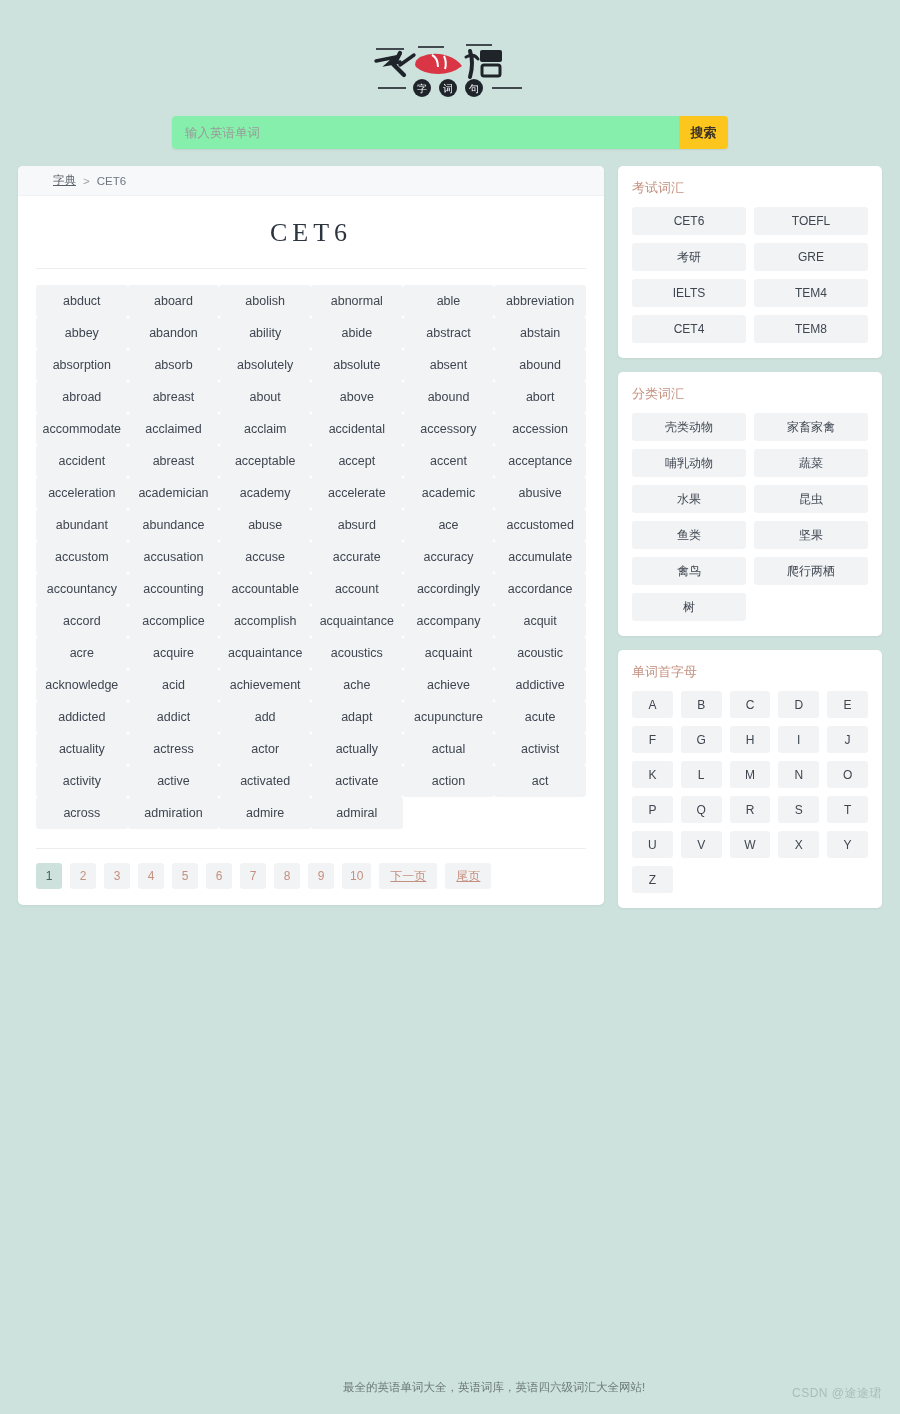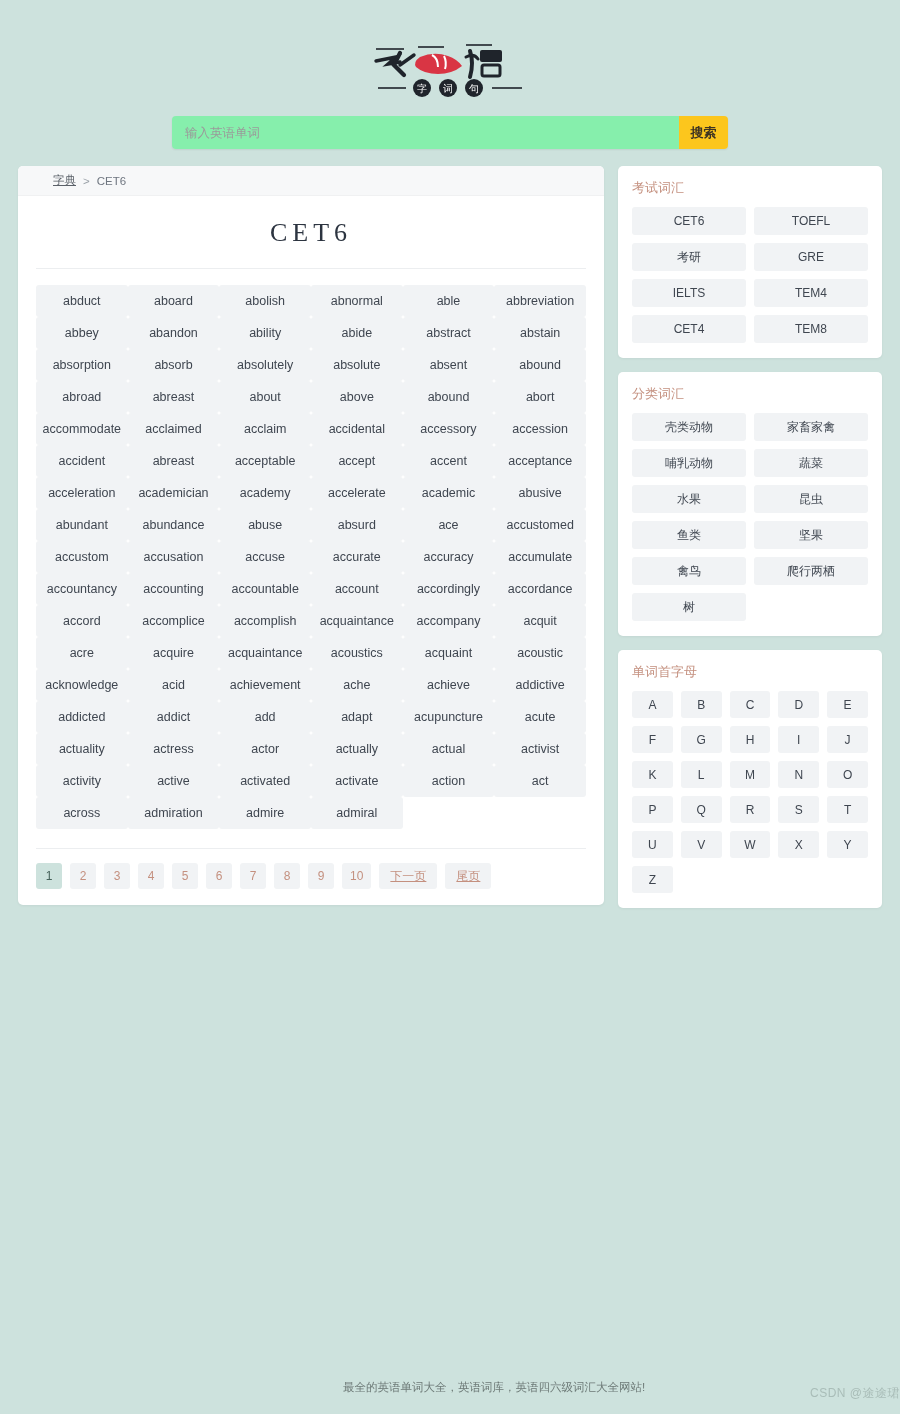--- a/index.html
+++ b/index.html
@@ -208,21 +208,21 @@
     text-align: center;
     padding-top: 11px;
     font-size: 11.5px;
     color: #6d7a77;
     line-height: 1.9;
     height: 48px;
     margin-left: 44px;
   }
   .watermark {
     position: absolute;
-    right: 0;
+    right: 18px;
     bottom: 12px;
     font-size: 12px;
     color: #a9bdb8;
     letter-spacing: .5px;
     margin-top: 36px;
   }
 </style>
 </head>
 <body>
 

